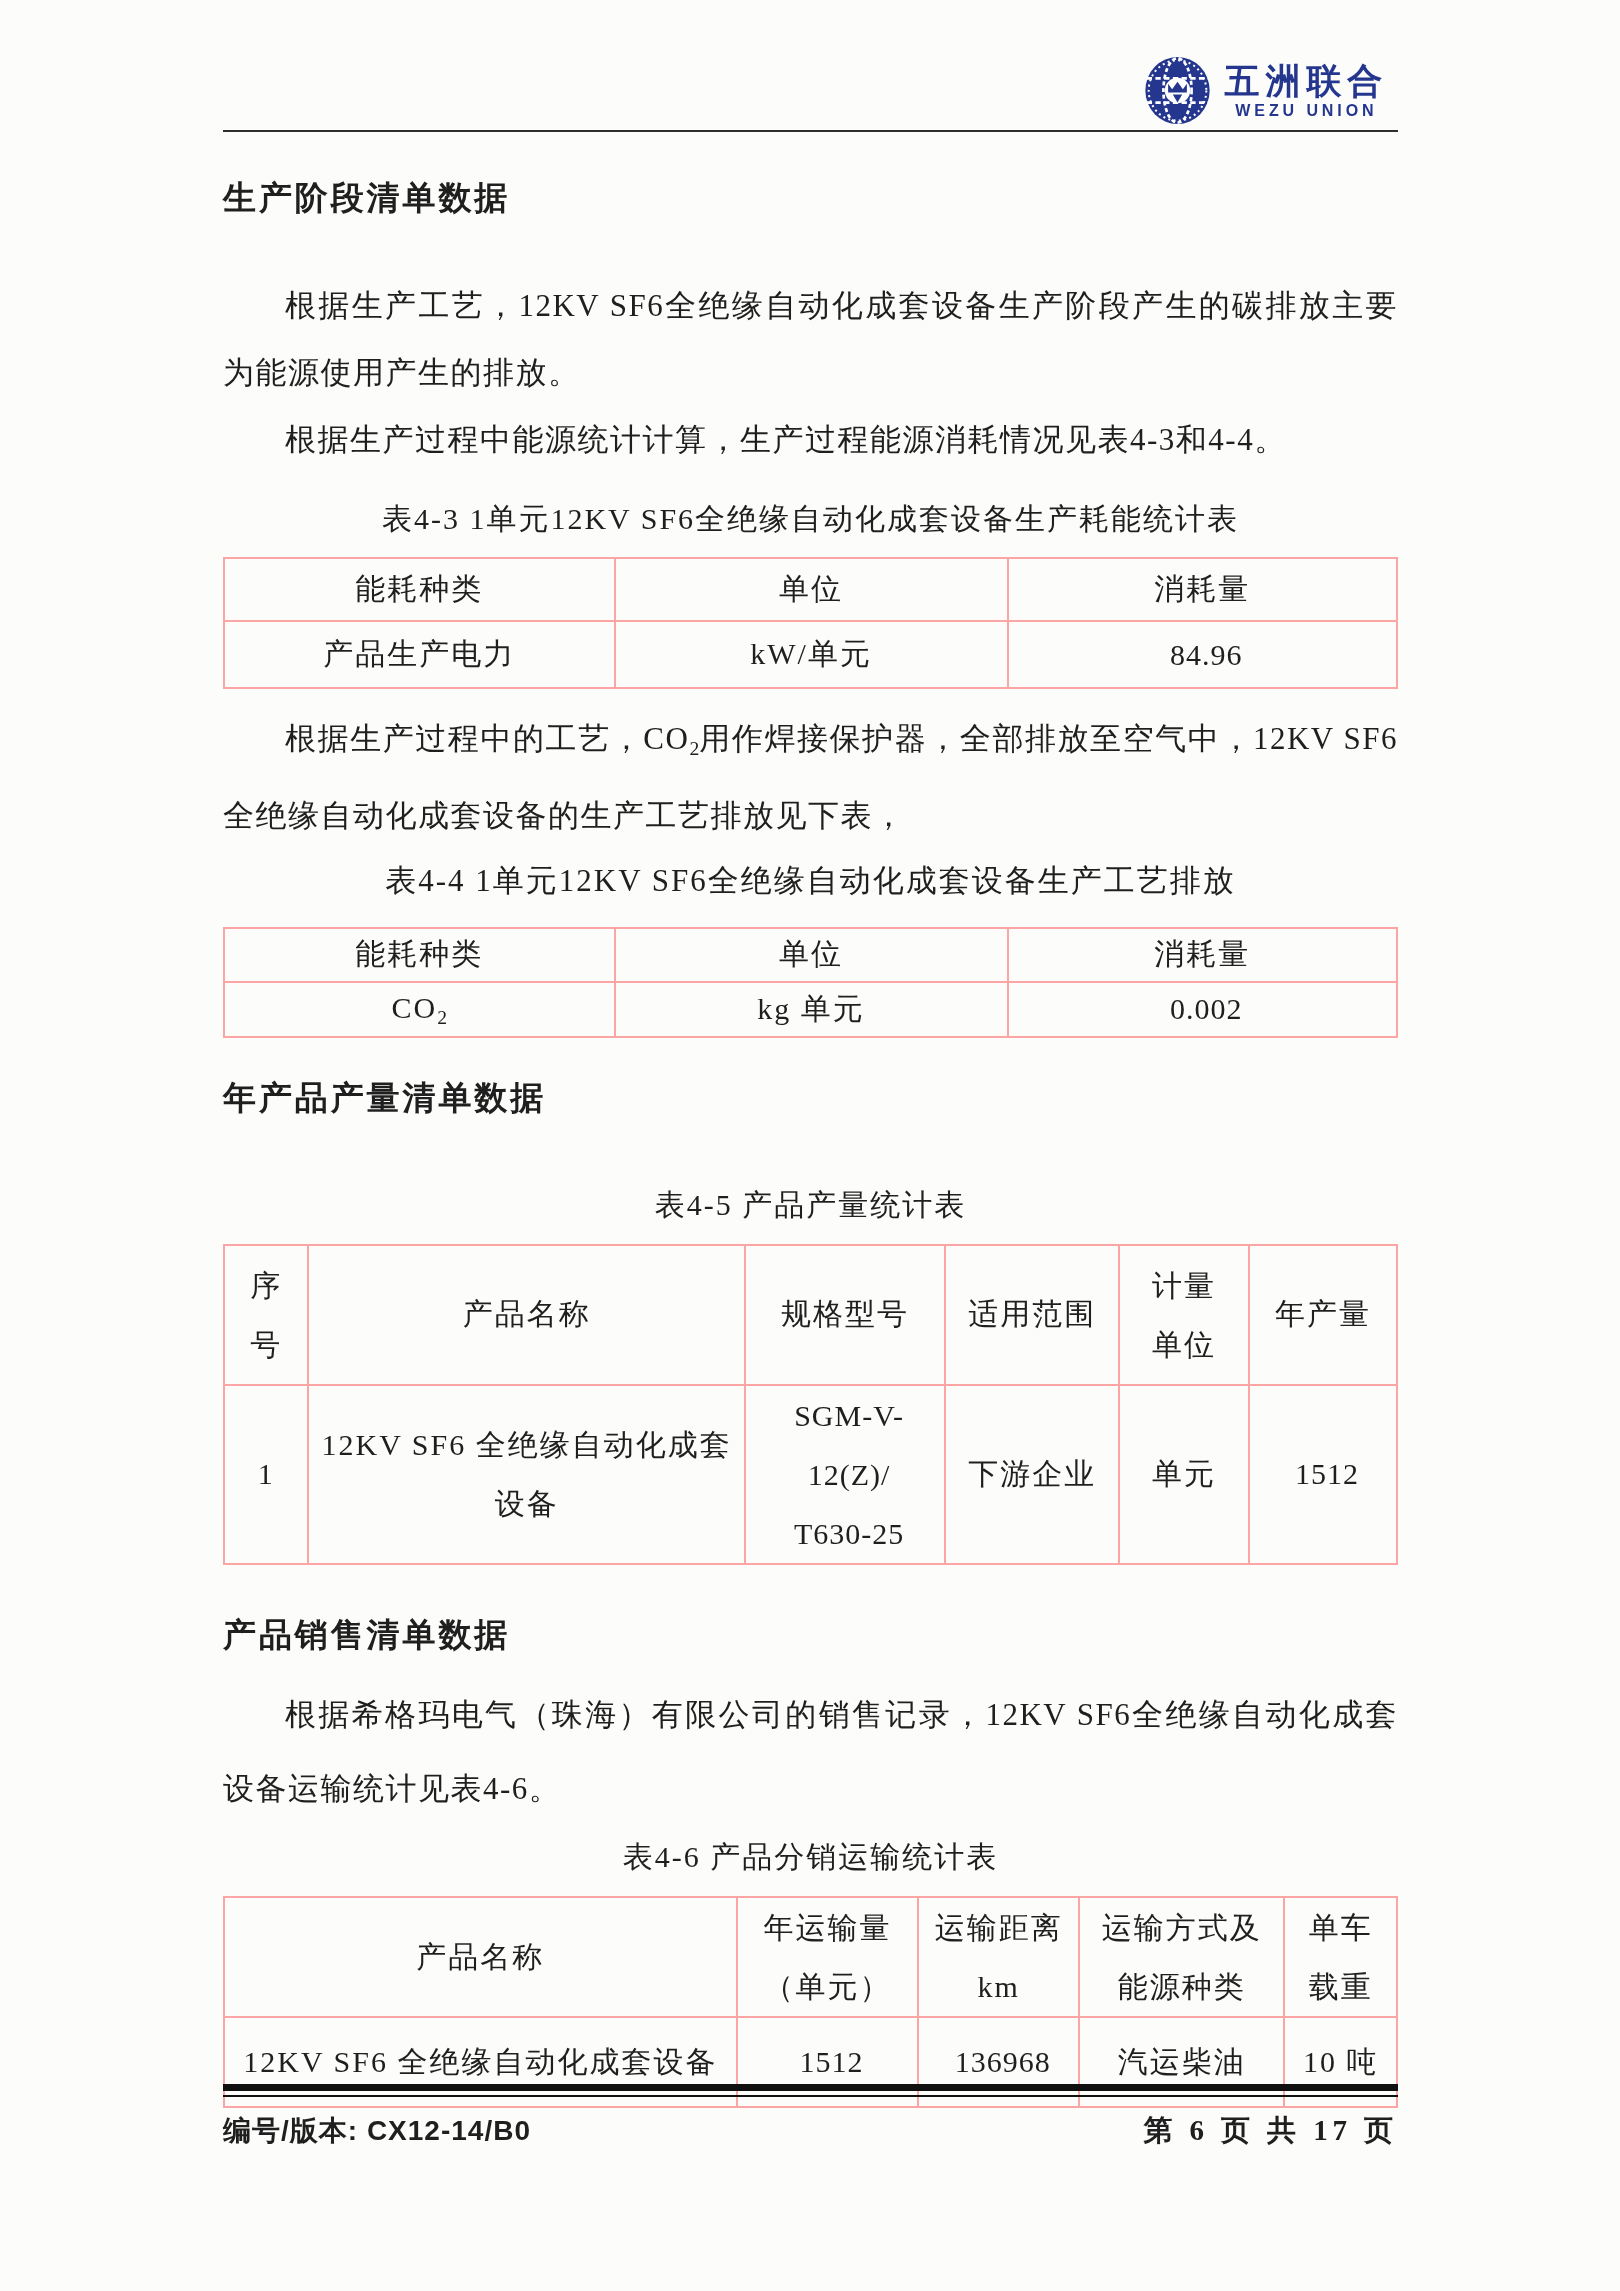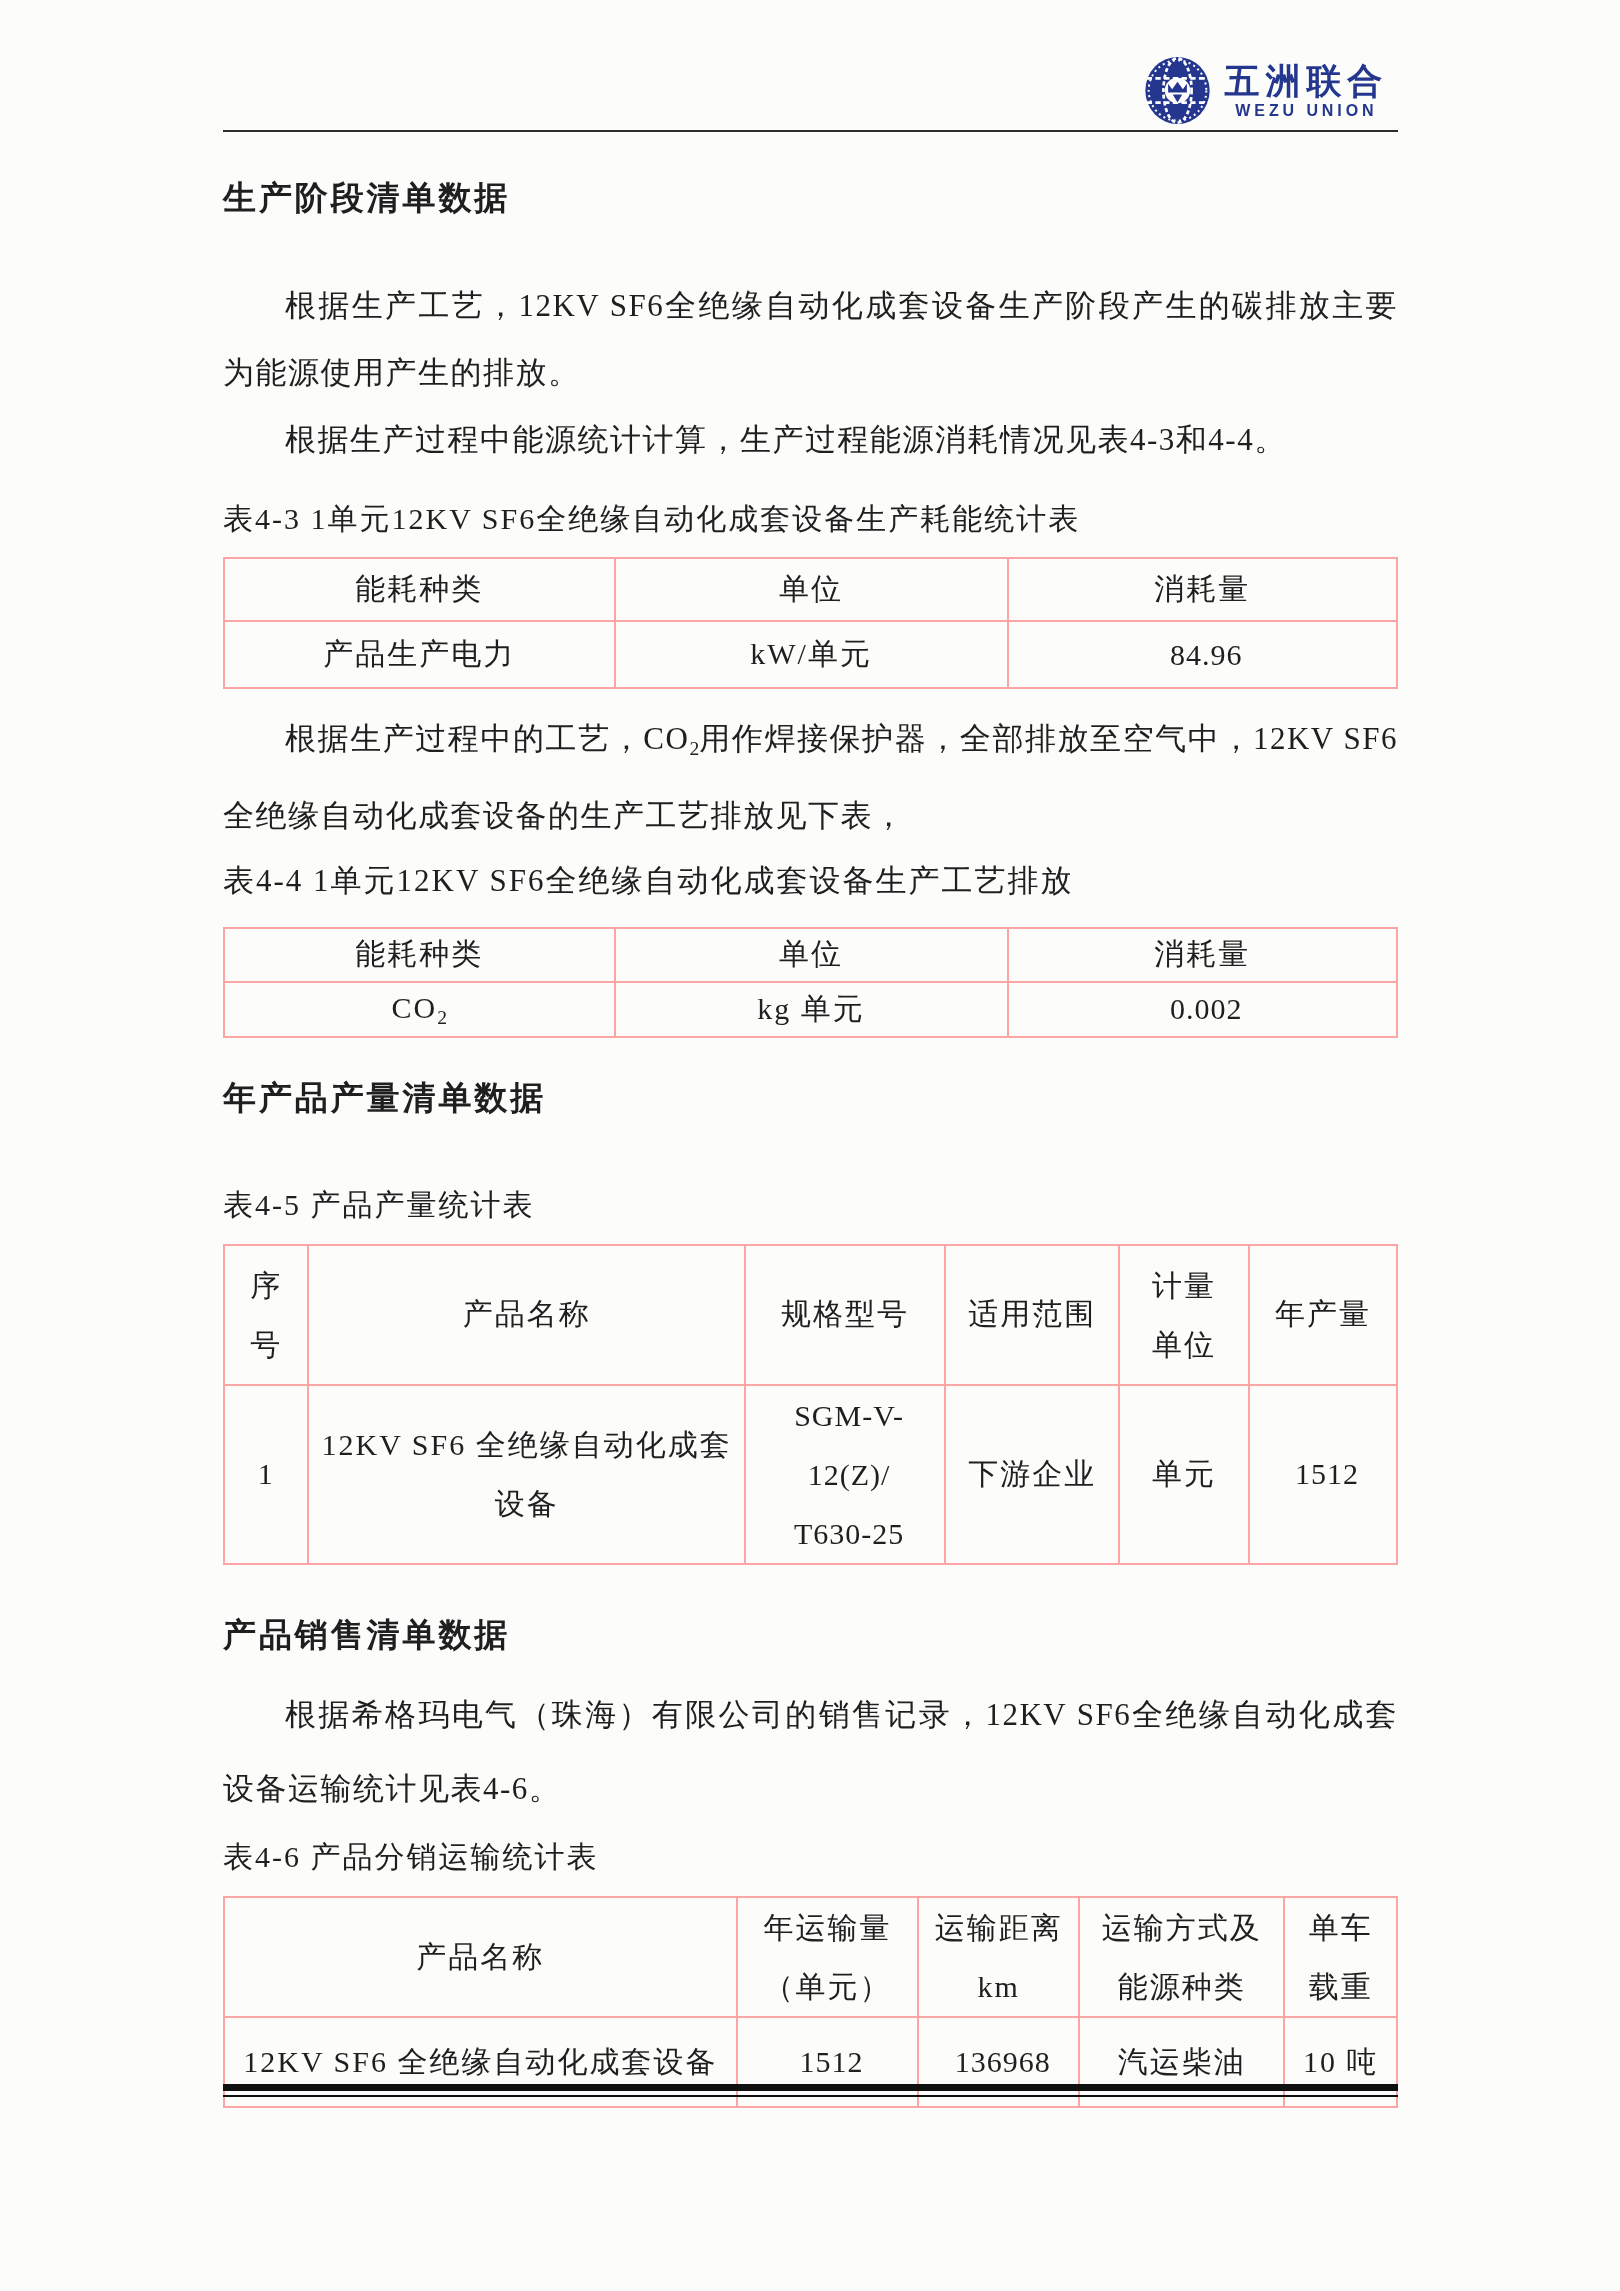--- a/index.html
+++ b/index.html
@@ -32,21 +32,21 @@
   .h-sales      { margin-top:51px; }
 
   .para { font-size:31px; line-height:67px; letter-spacing:1.5px;
           text-align:justify; text-indent:2em; margin:0; }
   .p1 { margin-top:54px; }
   .p3 { margin-top:15.7px; }
   .p4 { margin-top:23.5px; line-height:74px; }
 
   sub.chem { font-size:19.6px; vertical-align:-5.9px; letter-spacing:0; }
 
-  .caption { font-size:30px; letter-spacing:2px; line-height:39px; margin:0; }
+  .caption { font-size:30px; letter-spacing:2px; text-align:center; line-height:39px; margin:0; }
   .cap-43 { margin-top:25.5px; }
   .cap-44 { margin-top:11.8px; font-weight:normal; font-size:31px; line-height:41px; }
   .cap-45 { margin-top:67px; }
   .cap-46 { margin-top:9.8px; line-height:41px; }
 
   
   table { width:100%; border-collapse:collapse; table-layout:fixed; }
   th, td { border:2px solid #fca5a5; text-align:center; vertical-align:middle;
            font-size:30px; font-weight:normal; letter-spacing:2px; padding:0; }
   .t43 { margin-top:19.6px; }
@@ -231,16 +231,20 @@
       <td class="num">1512</td>
       <td class="num">136968</td>
       <td>汽运柴油</td>
       <td>10 吨</td>
     </tr>
   </tbody>
     </table>
 
   <div class="footer">
     <div class="footer-rule"></div>
+    <div class="footer-row">
+      <span class="doc-no">编号/版本: CX12-14/B0</span>
+      <span class="page-no">第 6 页 共 17 页</span>
+    </div>
   </div>
 
 </div>
 
 
 </body></html>

